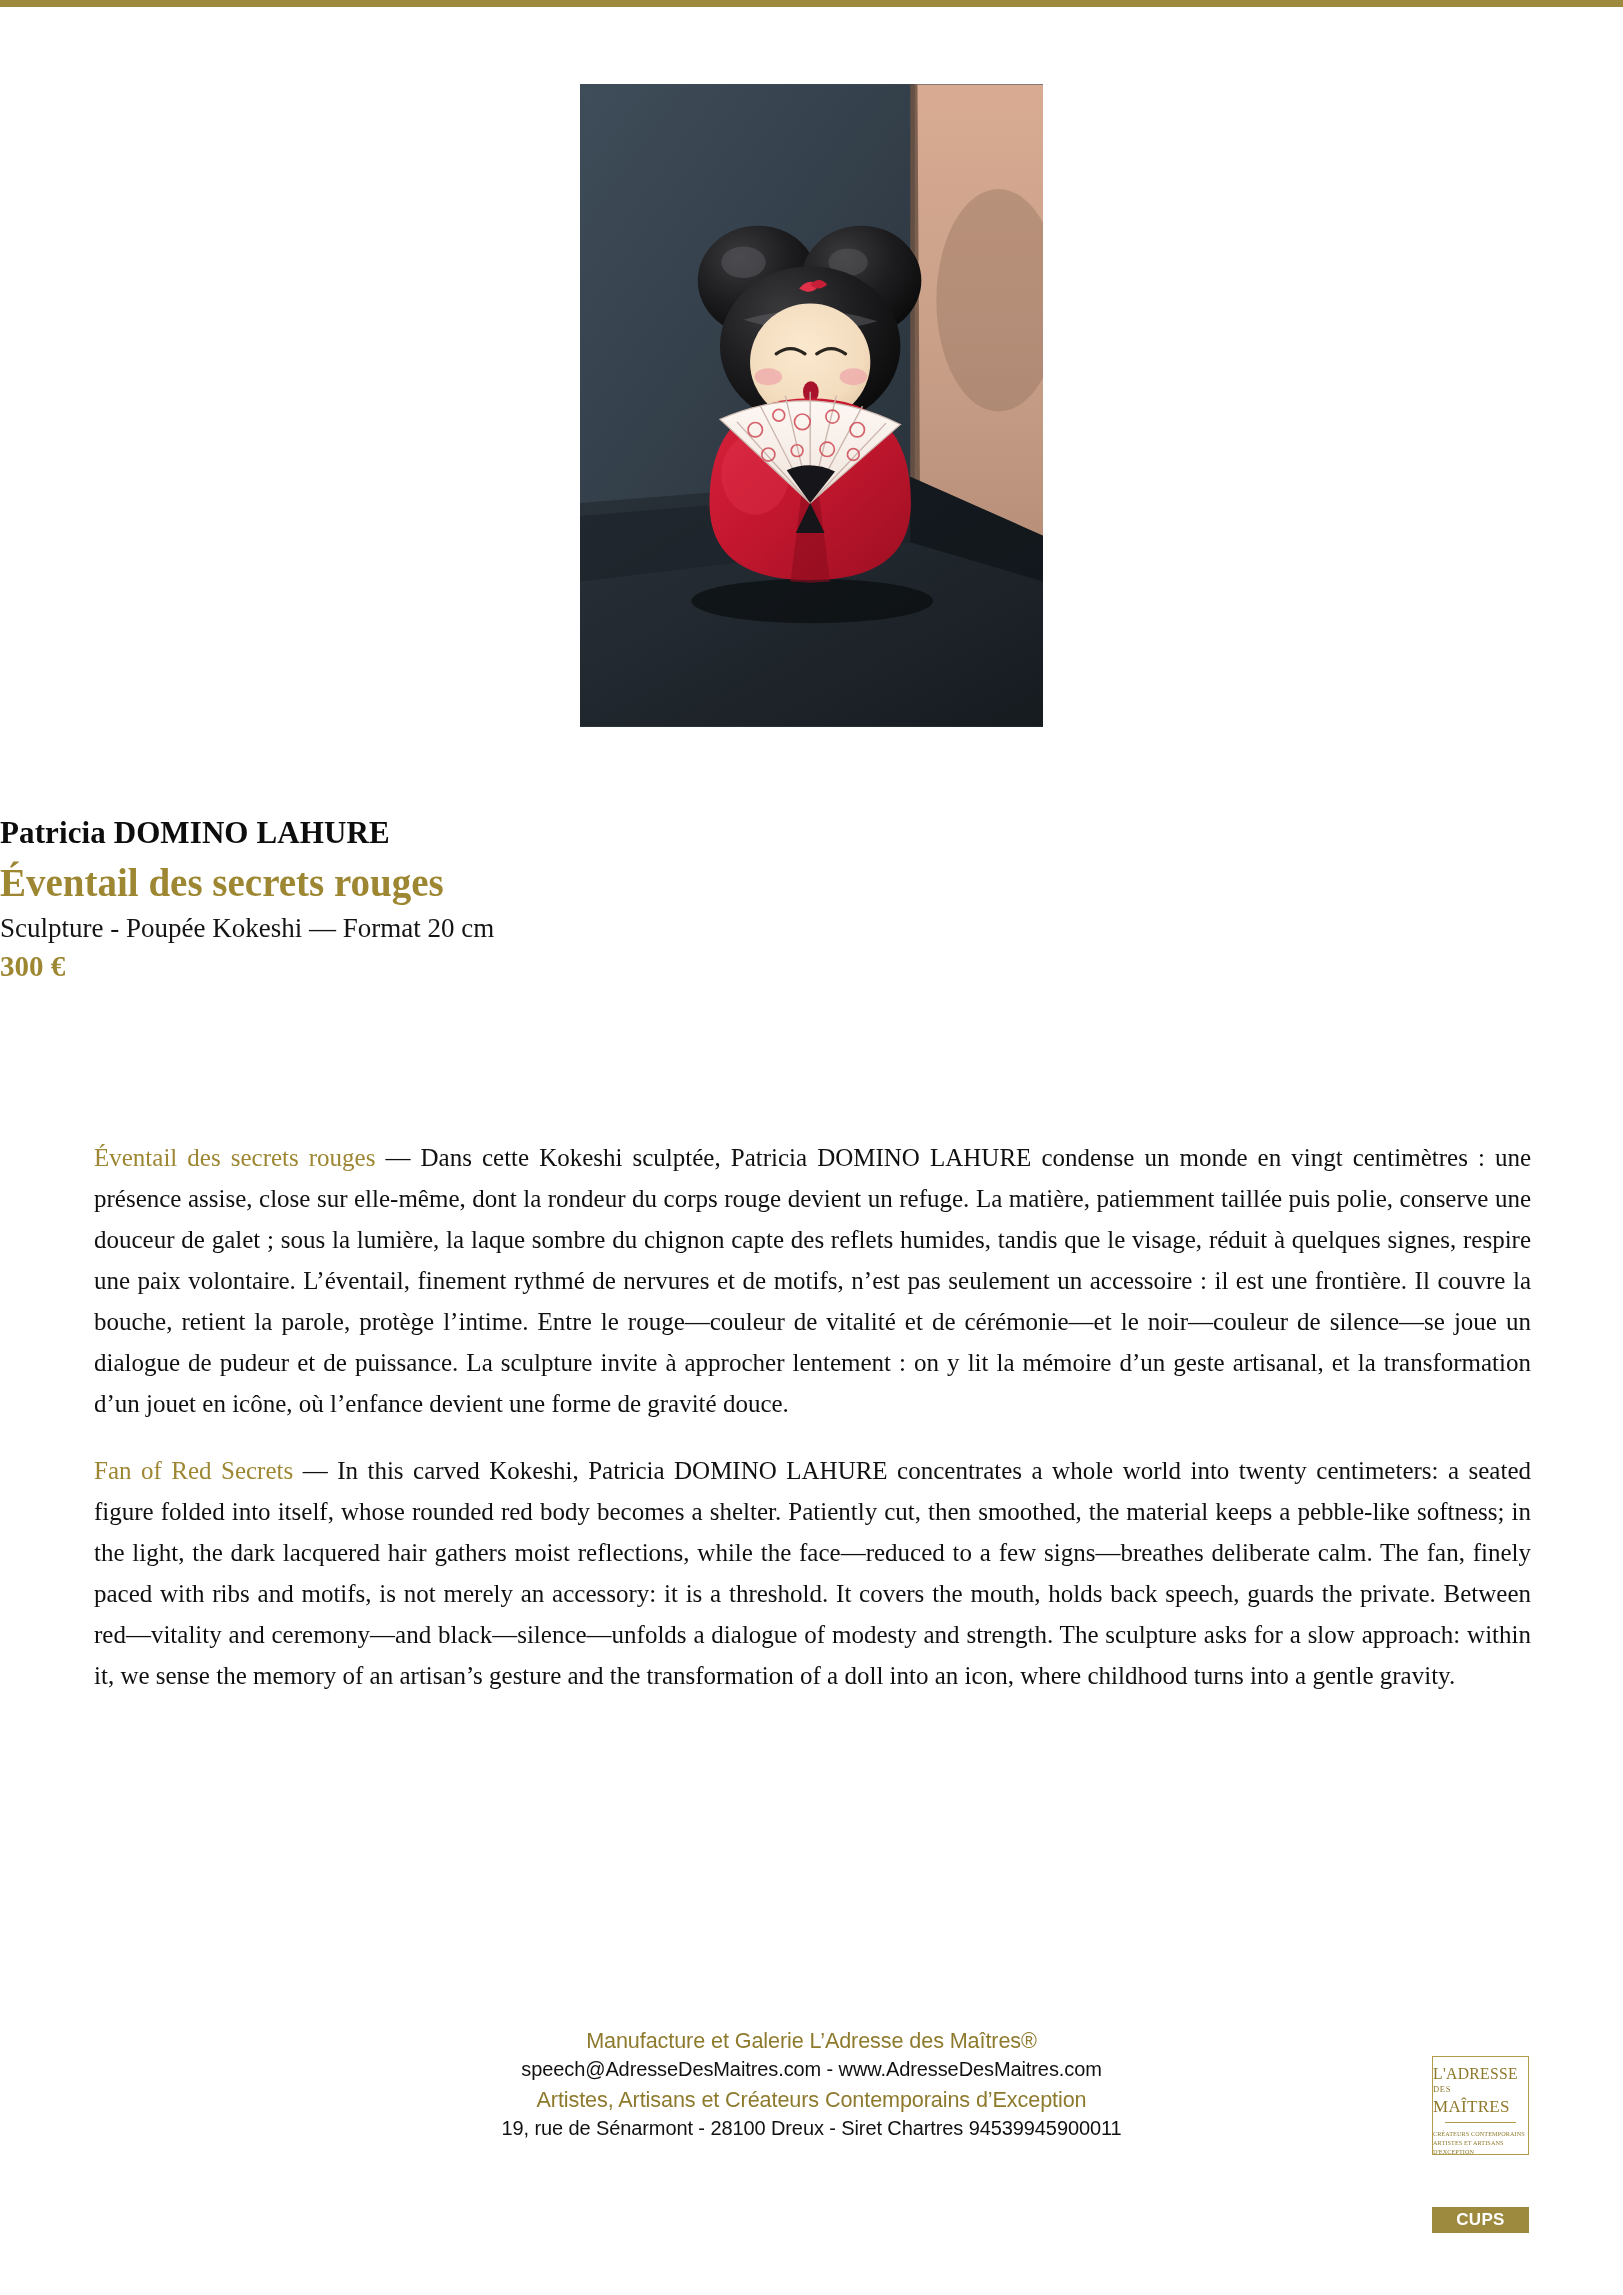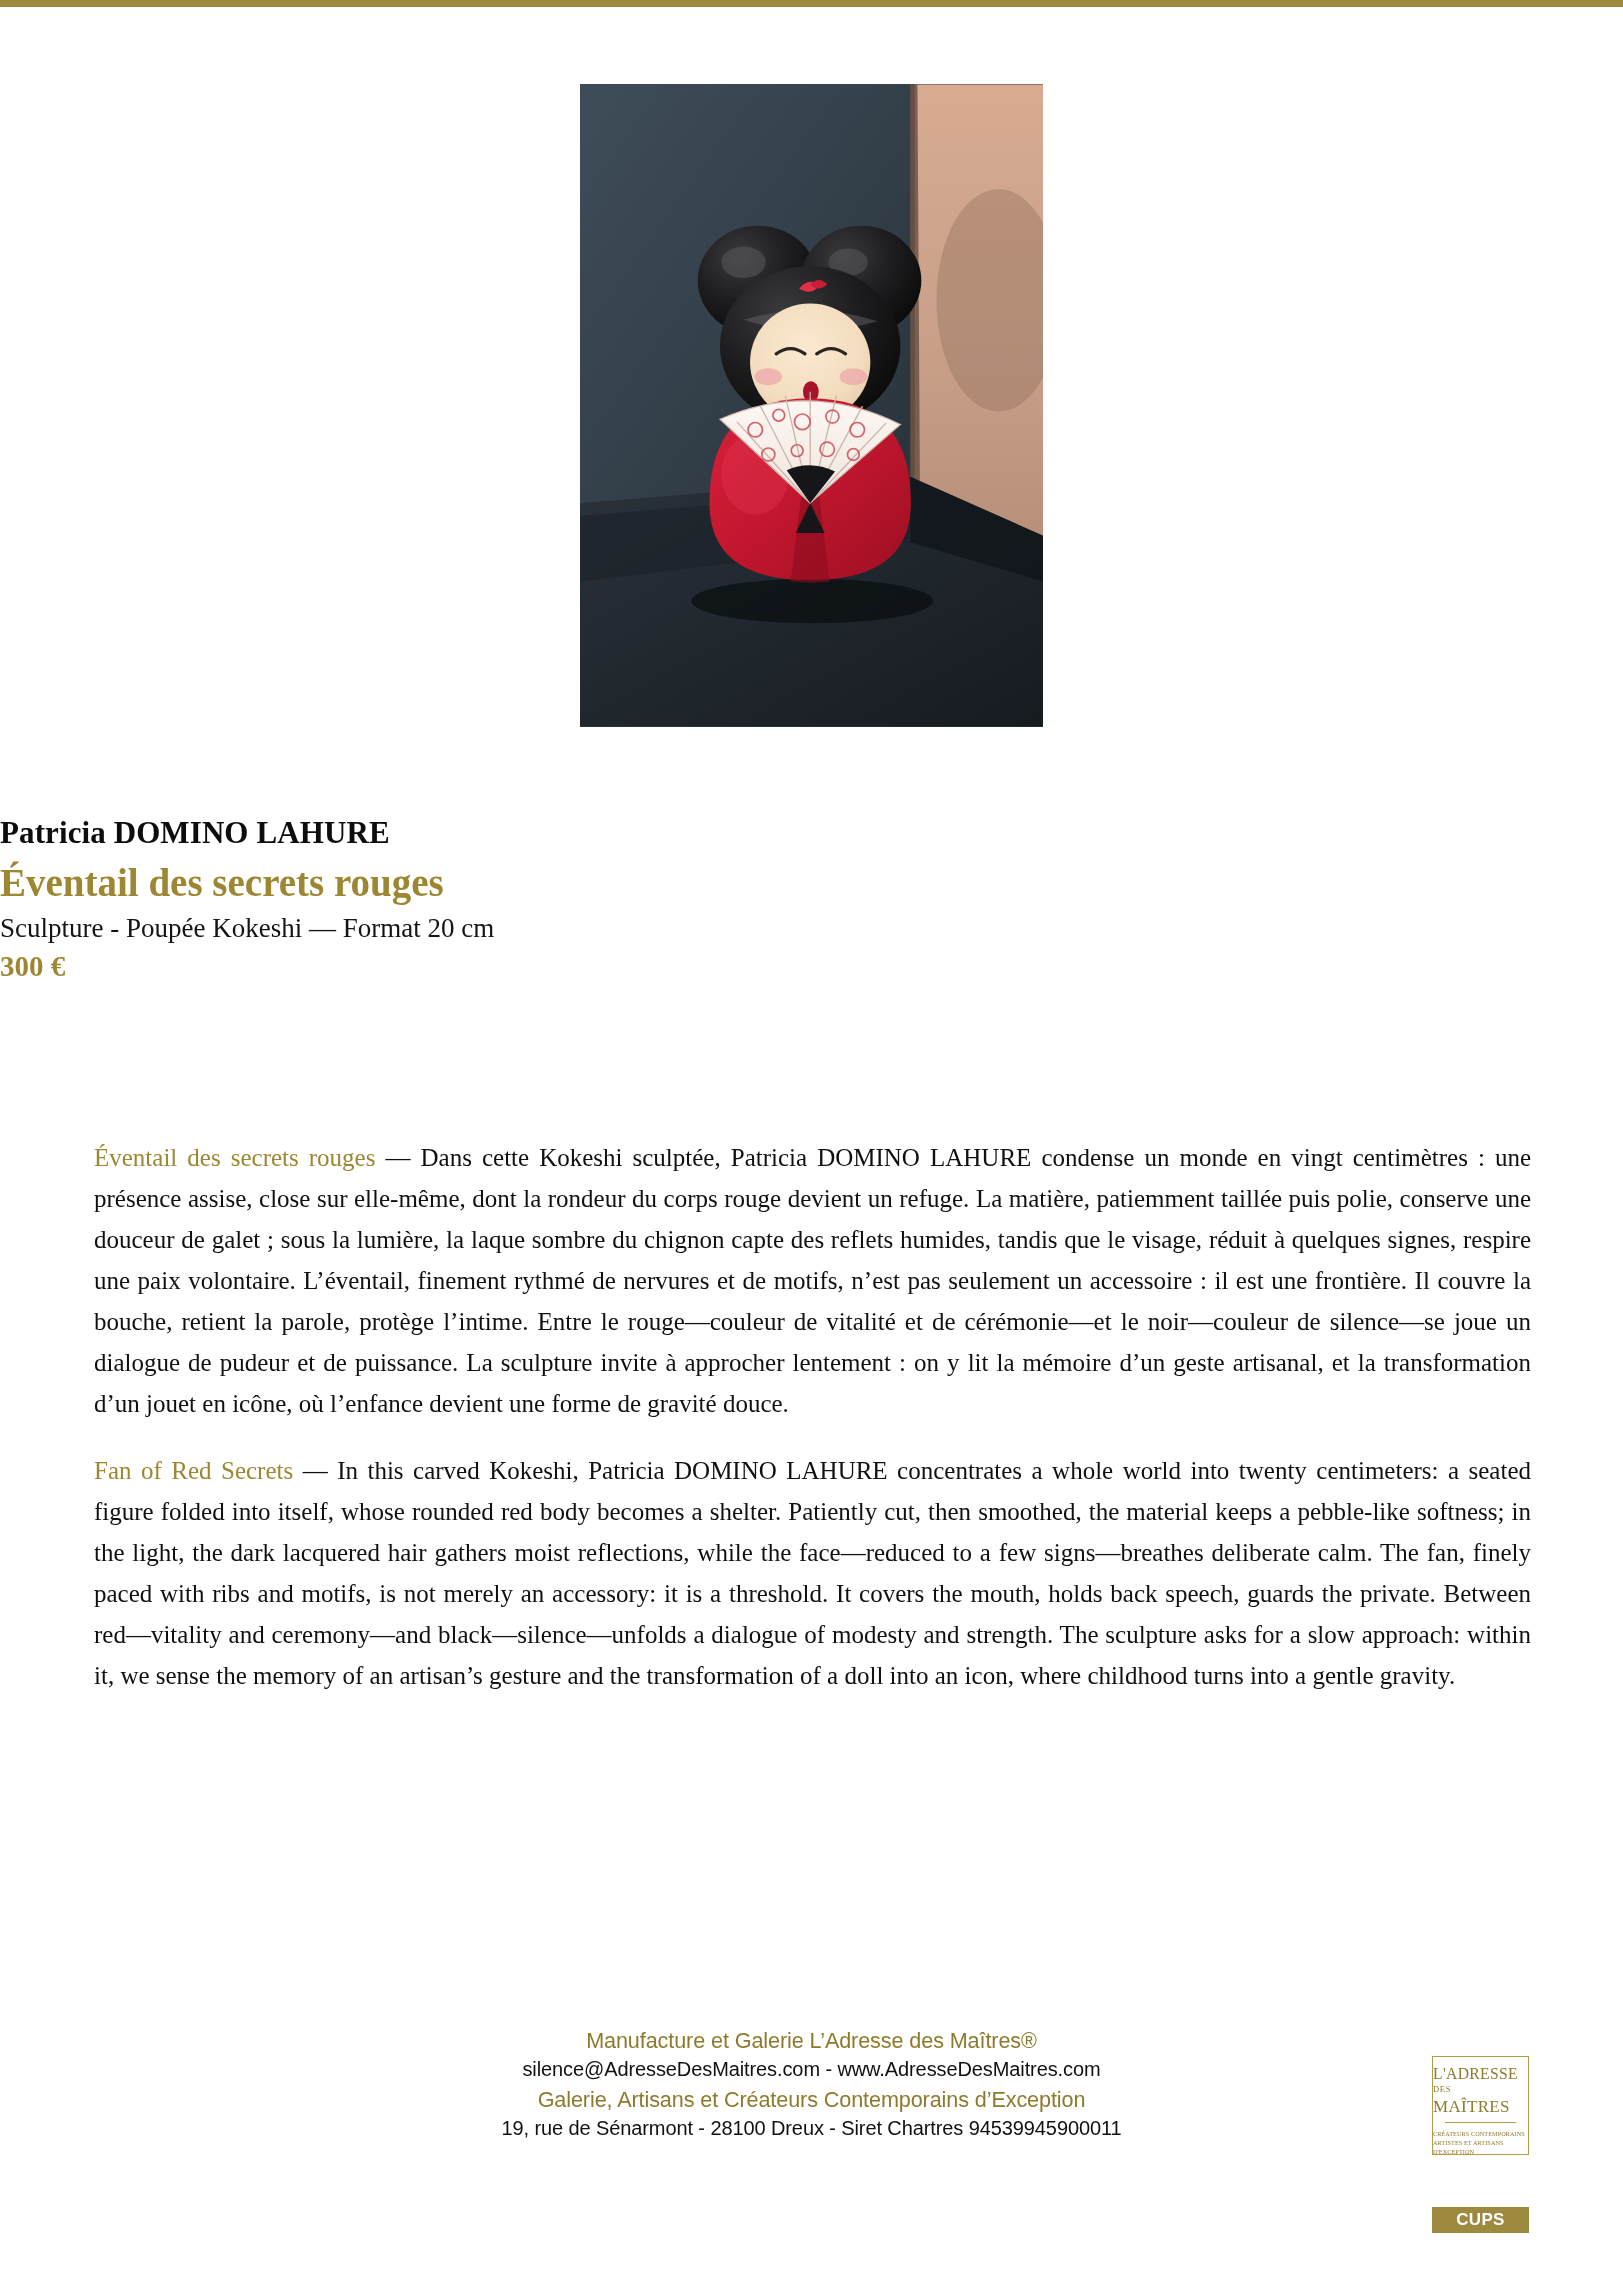--- a/index.html
+++ b/index.html
@@ -301,22 +301,22 @@
   <div class="artwork-price">300 €</div>
 </div>
 
 <div class="body-copy">
   <p class="para"><span class="lead-gold">Éventail des secrets rouges</span><span> — Dans cette Kokeshi sculptée, Patricia DOMINO LAHURE condense un monde en vingt centimètres : une présence assise, close sur elle-même, dont la rondeur du corps rouge devient un refuge. La matière, patiemment taillée puis polie, conserve une douceur de galet ; sous la lumière, la laque sombre du chignon capte des reflets humides, tandis que le visage, réduit à quelques signes, respire une paix volontaire. L’éventail, finement rythmé de nervures et de motifs, n’est pas seulement un accessoire : il est une frontière. Il couvre la bouche, retient la parole, protège l’intime. Entre le rouge—couleur de vitalité et de cérémonie—et le noir—couleur de silence—se joue un dialogue de pudeur et de puissance. La sculpture invite à approcher lentement : on y lit la mémoire d’un geste artisanal, et la transformation d’un jouet en icône, où l’enfance devient une forme de gravité douce.</span></p>
   <p class="para second"><span class="lead-gold">Fan of Red Secrets</span><span> — In this carved Kokeshi, Patricia DOMINO LAHURE concentrates a whole world into twenty centimeters: a seated figure folded into itself, whose rounded red body becomes a shelter. Patiently cut, then smoothed, the material keeps a pebble-like softness; in the light, the dark lacquered hair gathers moist reflections, while the face—reduced to a few signs—breathes deliberate calm. The fan, finely paced with ribs and motifs, is not merely an accessory: it is a threshold. It covers the mouth, holds back speech, guards the private. Between red—vitality and ceremony—and black—silence—unfolds a dialogue of modesty and strength. The sculpture asks for a slow approach: within it, we sense the memory of an artisan’s gesture and the transformation of a doll into an icon, where childhood turns into a gentle gravity.</span></p>
 </div>
 
 <div class="footer">
   <div class="footer-line gold">Manufacture et Galerie L’Adresse des Maîtres®</div>
-  <div class="footer-line">silence@AdresseDesMaitres.com - www.AdresseDesMaitres.com</div>
-  <div class="footer-line gold">Galerie, Artisans et Créateurs Contemporains d’Exception</div>
+  <div class="footer-line">speech@AdresseDesMaitres.com - www.AdresseDesMaitres.com</div>
+  <div class="footer-line gold">Artistes, Artisans et Créateurs Contemporains d’Exception</div>
   <div class="footer-line">19, rue de Sénarmont - 28100 Dreux - Siret Chartres 94539945900011</div>
 </div>
 
 <div class="logo-box">
   <div class="logo-l1">L'ADRESSE</div>
   <div class="logo-l2">DES</div>
   <div class="logo-l3">MAÎTRES</div>
   <div class="logo-divider"></div>
   <div class="logo-sub">CRÉATEURS CONTEMPORAINS</div>
   <div class="logo-sub">ARTISTES ET ARTISANS</div>

